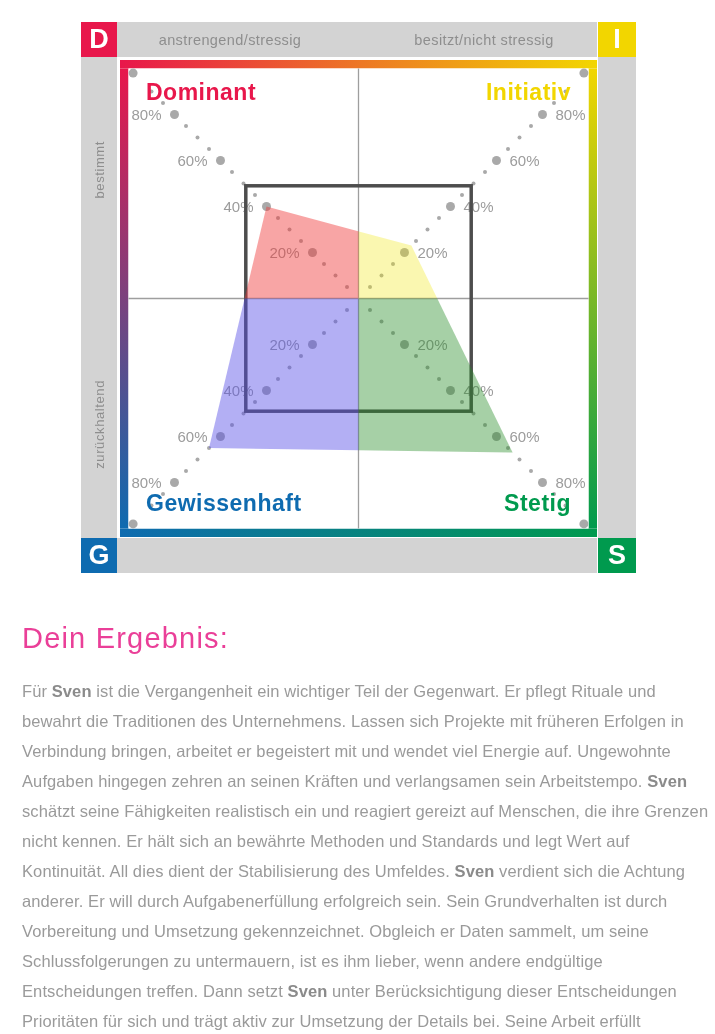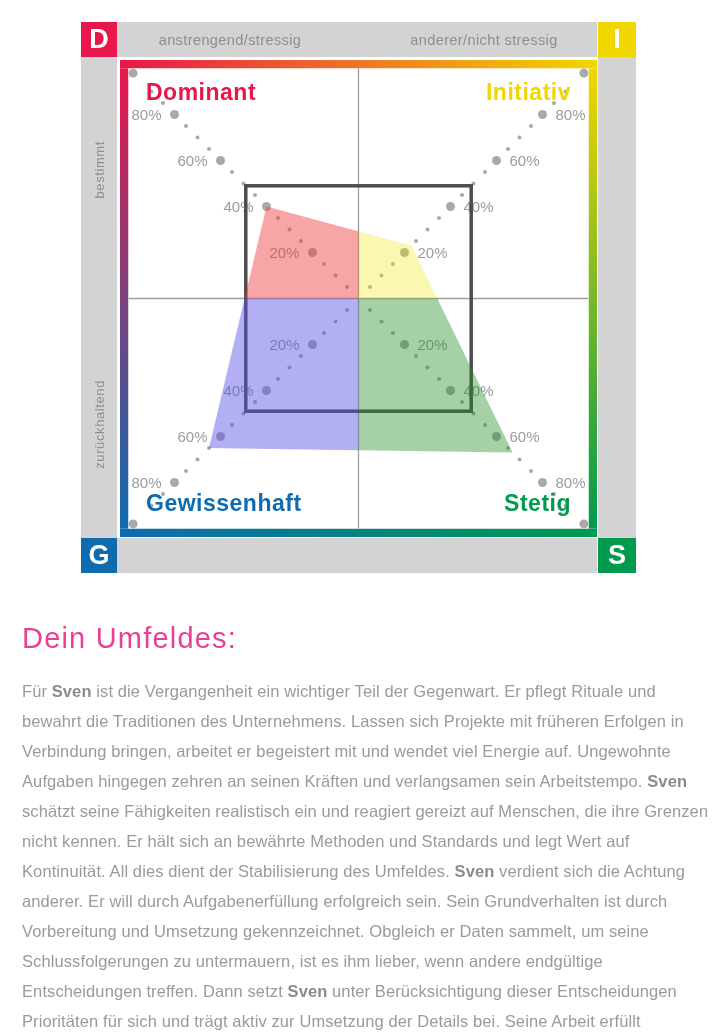--- a/index.html
+++ b/index.html
@@ -35,21 +35,21 @@
 
 <div class="page" style="--page_bg: #ffffff; --band_bg: #d3d3d3; --band_text: #8e8e8e; --grid: #9e9e9e; --dot: #a9a9a9; --square: #4d4d4d; --tick_text: #9c9c9c; --heading_pink: #ea3f98; --body_text: #9a9a9a; --body_bold: #8b8b8b;">
 
   <div class="cbox cbox-d" style="background: rgb(232, 23, 75);">D</div>
   <div class="cbox cbox-i" style="background: rgb(242, 214, 0);">I</div>
   <div class="cbox cbox-g" style="background: rgb(14, 107, 176);">G</div>
   <div class="cbox cbox-s" style="background: rgb(0, 154, 78);">S</div>
 
   <div class="band band-top">
     <span>anstrengend/stressig</span>
-    <span>anderer/nicht stressig</span>
+    <span>besitzt/nicht stressig</span>
   </div>
   <div class="band band-left">
     <div class="vcell">
       <span>bestimmt</span>
     </div>
     <div class="vcell">
       <span>zurückhaltend</span>
     </div>
   </div>
   <div class="band band-right"></div>
@@ -190,17 +190,17 @@
       <polygon points="146.5,146.5 291.4,185.6 392.6,392.6 89,388" fill="rgba(240,228,0,0.31)" clip-path="url(#clipI)"></polygon>
       <polygon points="146.5,146.5 291.4,185.6 392.6,392.6 89,388" fill="rgba(90,80,230,0.46)" clip-path="url(#clipG)"></polygon>
       <polygon points="146.5,146.5 291.4,185.6 392.6,392.6 89,388" fill="rgba(40,140,40,0.41)" clip-path="url(#clipS)"></polygon>
       <text x="26" y="40" fill="#e8174b" font-size="23" font-weight="600" text-anchor="start" letter-spacing="0.5">Dominant</text>
       <text x="451" y="40" fill="#f2d600" font-size="23" font-weight="600" text-anchor="end" letter-spacing="0.5">Initiativ</text>
       <text x="26" y="451" fill="#0e6bb0" font-size="23" font-weight="600" text-anchor="start" letter-spacing="0.5">Gewissenhaft</text>
       <text x="451" y="451" fill="#009a4e" font-size="23" font-weight="600" text-anchor="end" letter-spacing="0.5">Stetig</text>
     </svg>
 
   <div class="result">
-    <h2>Dein Umfeldes:</h2>
+    <h2>Dein Ergebnis:</h2>
     <p><span>Für </span><b>Sven</b><span> ist die Vergangenheit ein wichtiger Teil der Gegenwart. Er pflegt Rituale und bewahrt die Traditionen des Unternehmens. Lassen sich Projekte mit früheren Erfolgen in Verbindung bringen, arbeitet er begeistert mit und wendet viel Energie auf. Ungewohnte Aufgaben hingegen zehren an seinen Kräften und verlangsamen sein Arbeitstempo. </span><b>Sven</b><span> schätzt seine Fähigkeiten realistisch ein und reagiert gereizt auf Menschen, die ihre Grenzen nicht kennen. Er hält sich an bewährte Methoden und Standards und legt Wert auf Kontinuität. All dies dient der Stabilisierung des Umfeldes. </span><b>Sven</b><span> verdient sich die Achtung anderer. Er will durch Aufgabenerfüllung erfolgreich sein. Sein Grundverhalten ist durch Vorbereitung und Umsetzung gekennzeichnet. Obgleich er Daten sammelt, um seine Schlussfolgerungen zu untermauern, ist es ihm lieber, wenn andere endgültige Entscheidungen treffen. Dann setzt </span><b>Sven</b><span> unter Berücksichtigung dieser Entscheidungen Prioritäten für sich und trägt aktiv zur Umsetzung der Details bei. Seine Arbeit erfüllt konsequent die Anforderungen. Schriftliches besitzt eine schöne äußere Form.</span></p>
   </div>
 
 </div>
 
 </body></html>

